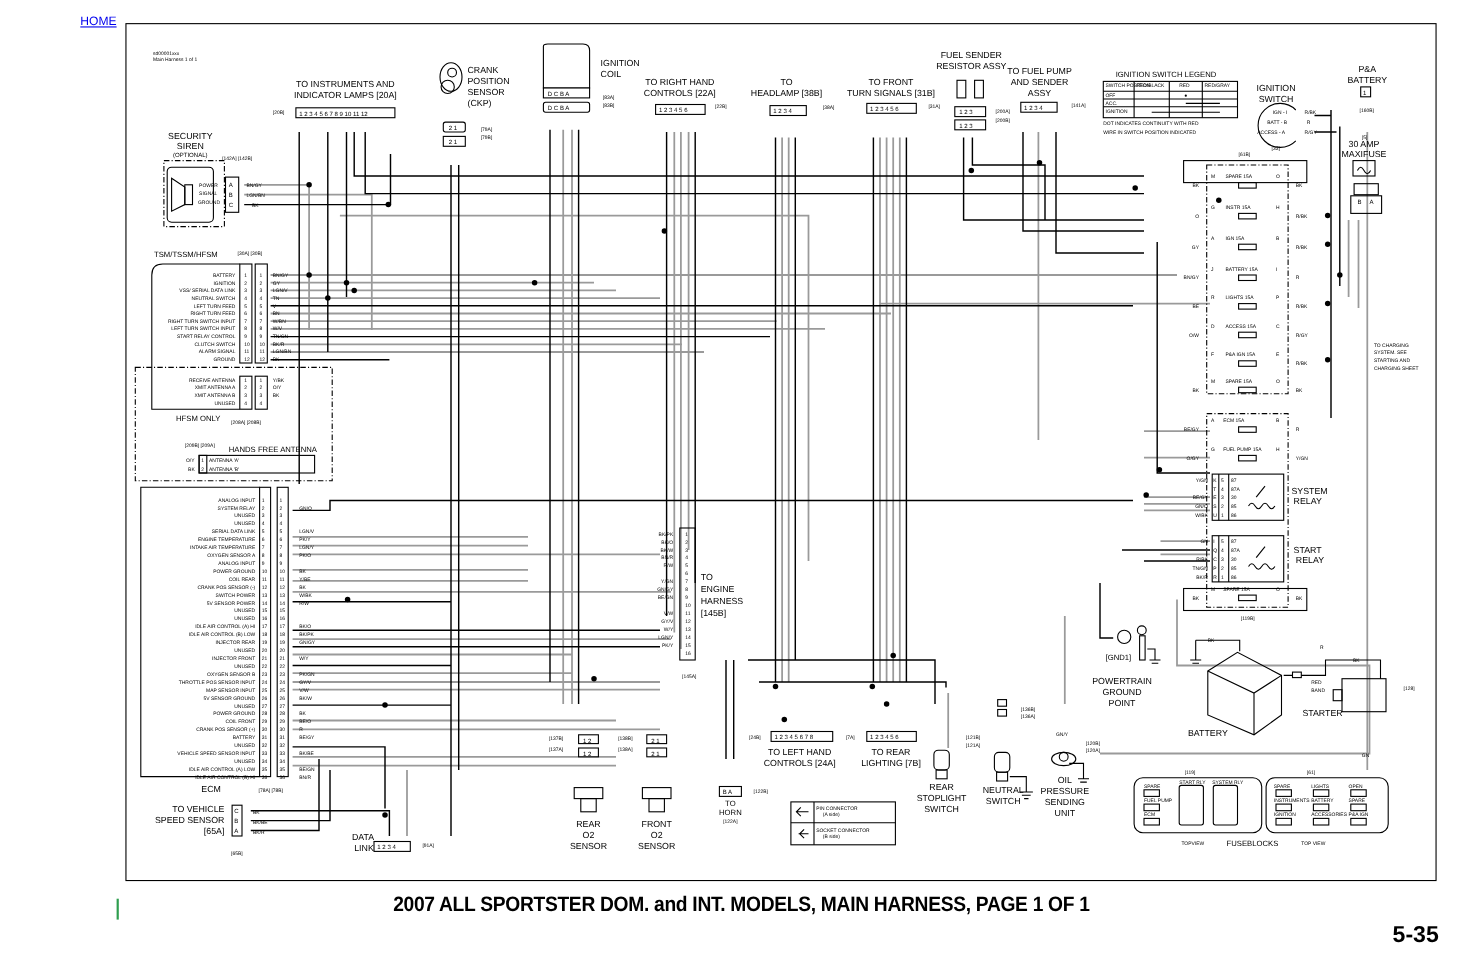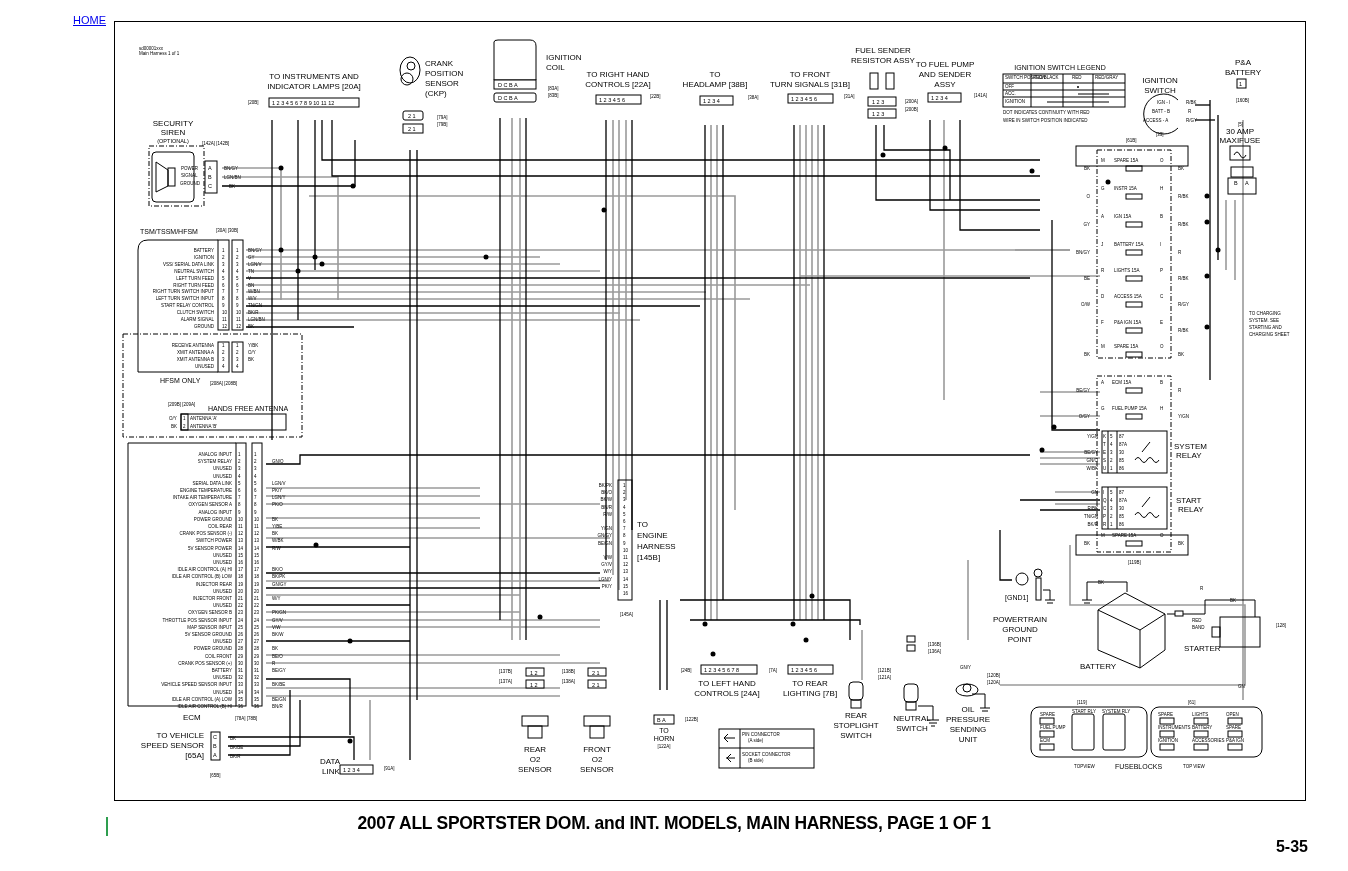--- a/index.html
+++ b/index.html
@@ -12,21 +12,21 @@
   .tl { font-size:8px; }
   .tiny { font-size:4.5px; }
   .sm { font-size:5.5px; }
   .w-b { stroke:#000; stroke-width:1.3; fill:none; }
   .w-g { stroke:#9a9a9a; stroke-width:1.6; fill:none; }
   .box { stroke:#000; stroke-width:1; fill:#fff; }
   .boxn { stroke:#000; stroke-width:1; fill:none; }
   .dash { stroke:#000; stroke-width:1; fill:none; stroke-dasharray:5 2 1 2; }
   .dot { fill:#000; }
   #footer-title { position:absolute; left:0; width:1348px; top:812px; text-align:center; font-size:19px; font-weight:bold; letter-spacing:-0.3px; font-family:"Liberation Sans", sans-serif; transform:scaleX(0.92); }
-  #page-number { position:absolute; right:40px; top:838px; font-size:16px; font-weight:bold; }
+  #page-number { position:absolute; right:40px; top:838px; font-size:21px; font-weight:bold; }
   #margin-bar { position:absolute; left:106px; top:817px; width:2px; height:19px; background:#2e9e4f; }
 </style>
 </head>
 <body>
 
 <a id="home-link">HOME</a>
 <div id="diagram-frame"></div>
 
 <svg id="schem" viewBox="0 0 1348 871" xmlns="http://www.w3.org/2000/svg">
 

